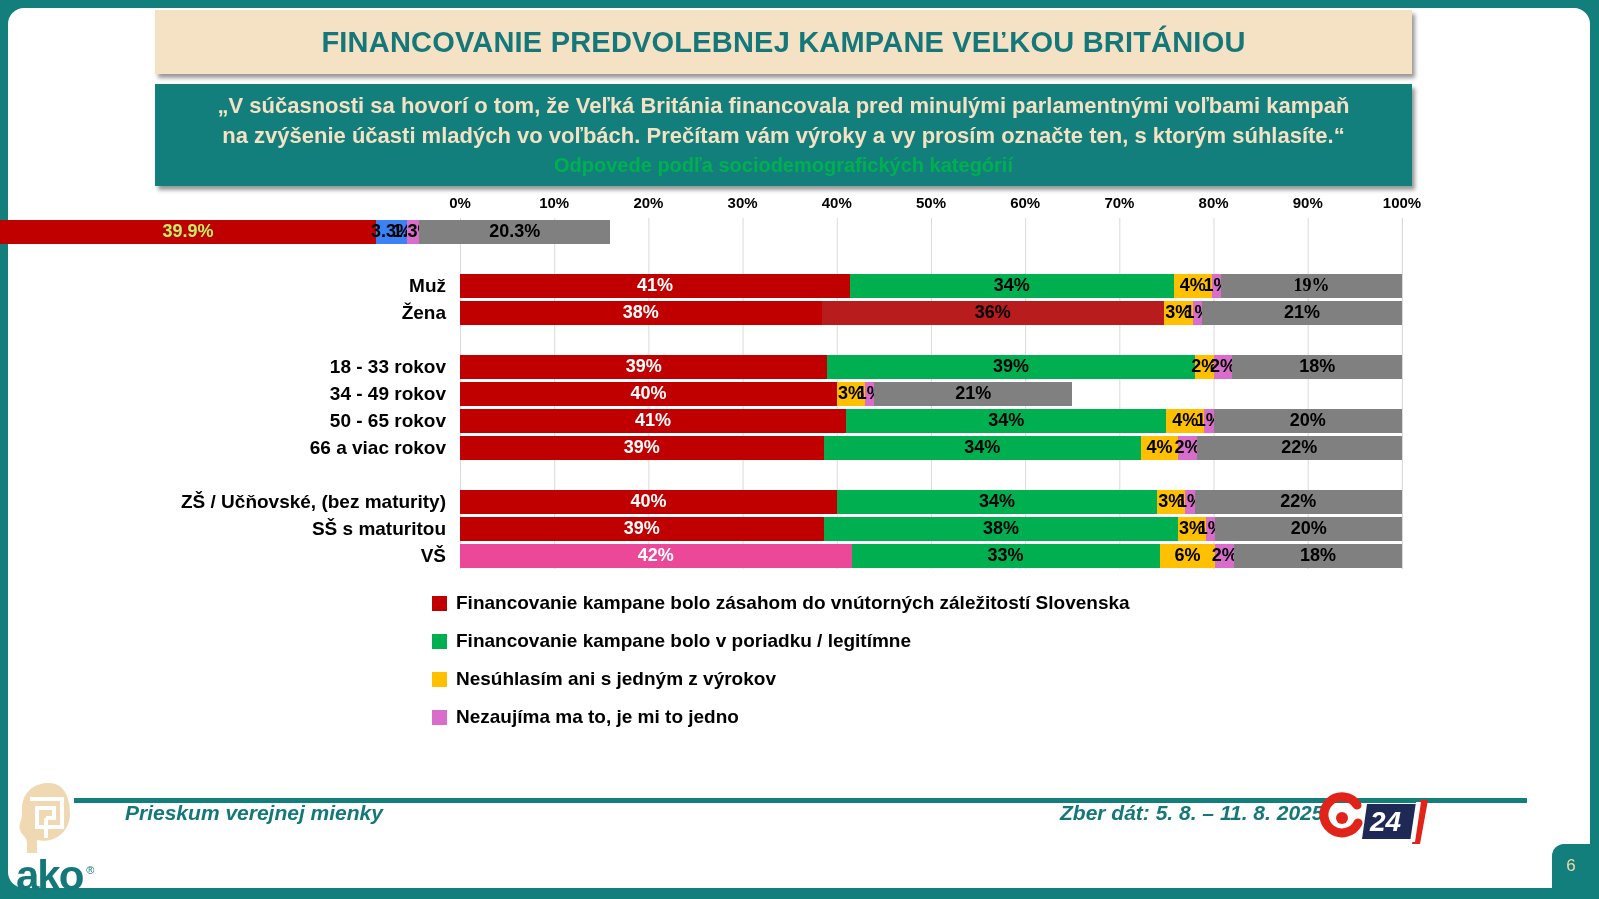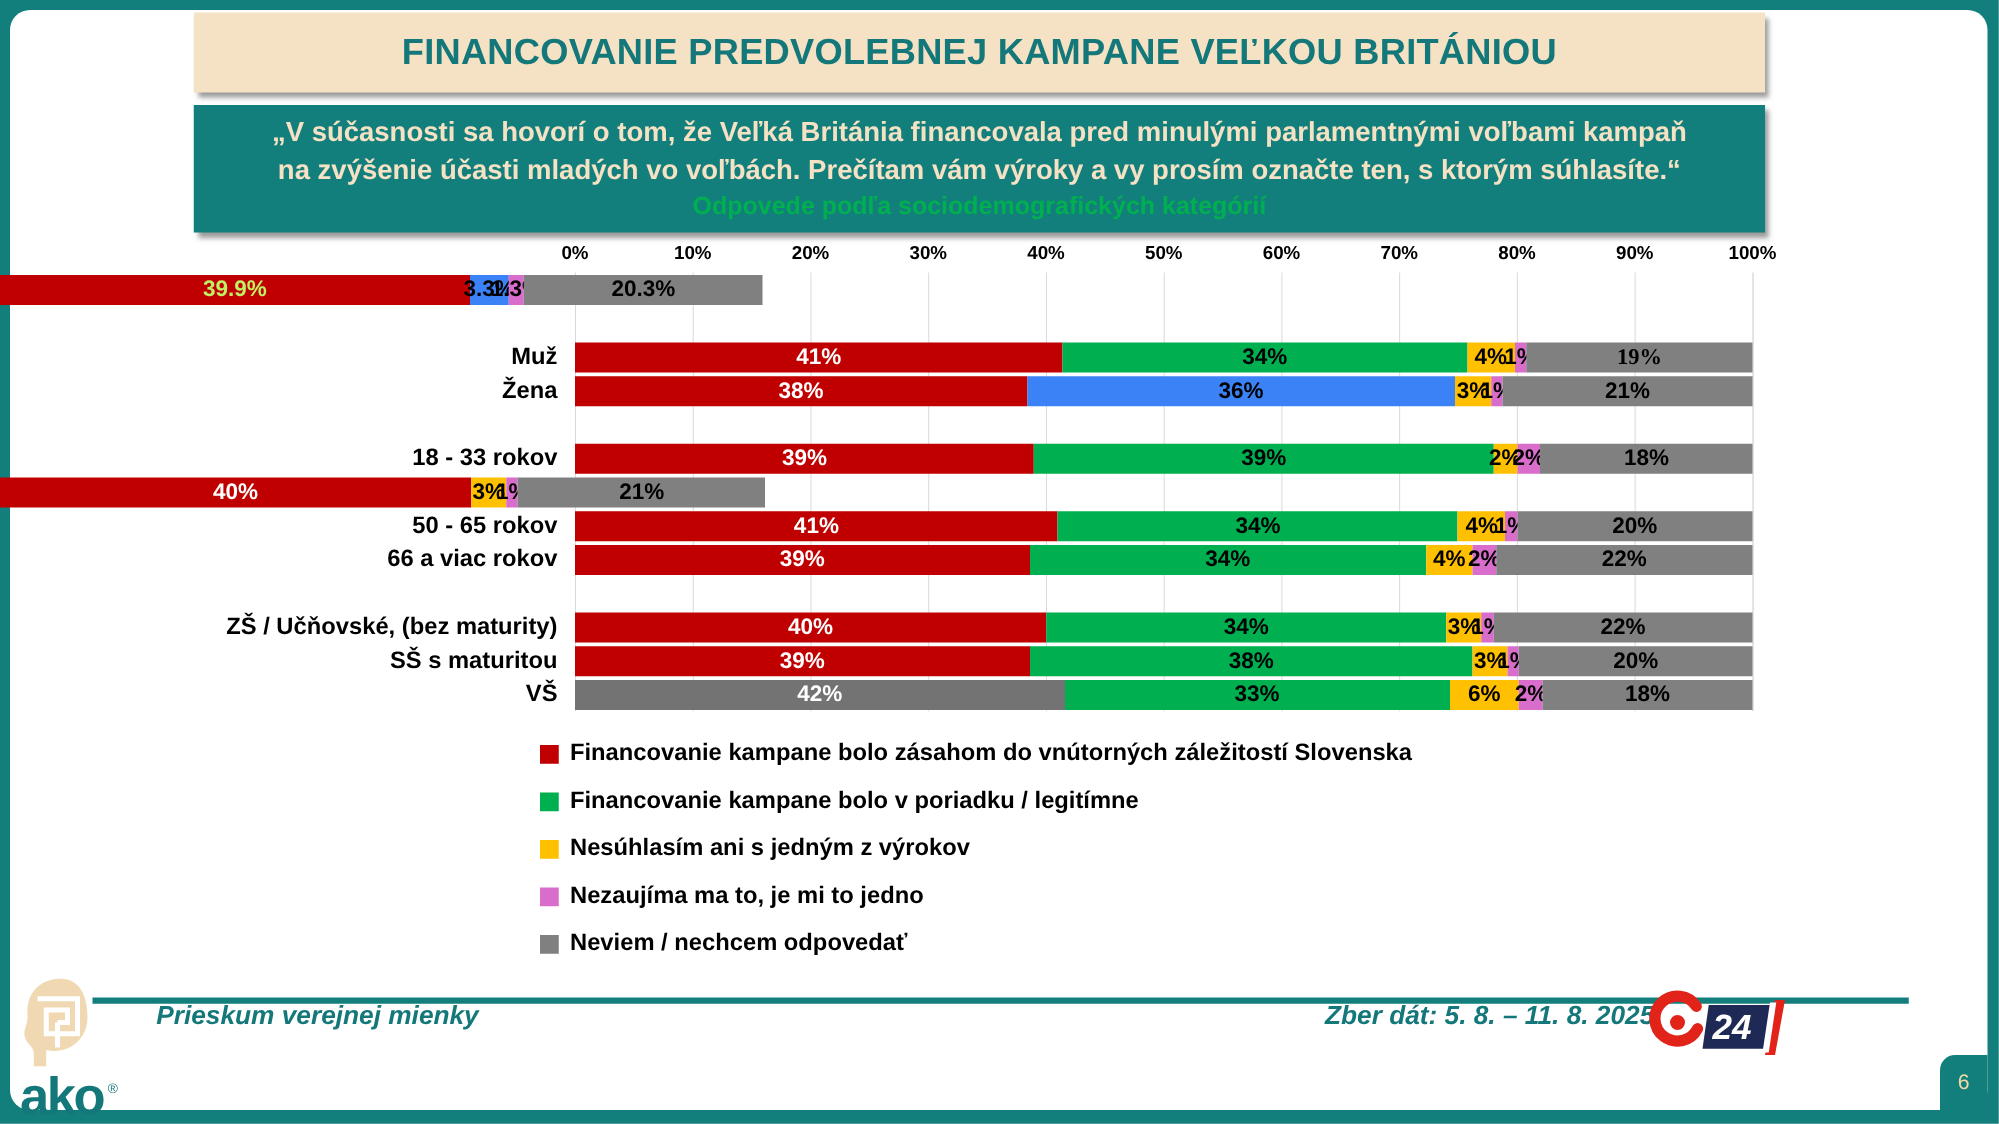--- a/index.html
+++ b/index.html
@@ -137,21 +137,21 @@
           <span style="color: rgb(0, 0, 0);">19%</span>
         </div>
       </div>
     </div>
     <div class="slot">
       <div class="row-label">Žena</div>
       <div class="bar">
         <div class="seg" style="width: 38.3838%; background: rgb(192, 0, 0);">
           <span style="color: rgb(255, 255, 255);">38%</span>
         </div>
-        <div class="seg" style="width: 36.3636%; background: #3b82f6; align-items: center;">
+        <div class="seg" style="width: 36.3636%; background: #b91c1c; align-items: center;">
           <span style="color: rgb(0, 0, 0);">36%</span>
         </div>
         <div class="seg" style="width: 3.0303%; background: rgb(255, 192, 0);">
           <span style="color: rgb(0, 0, 0);">3%</span>
         </div>
         <div class="seg" style="width: 1.0101%; background: rgb(216, 109, 203);">
           <span style="color: rgb(0, 0, 0);">1%</span>
         </div>
         <div class="seg" style="width: 21.2121%; background: rgb(128, 128, 128);">
           <span style="color: rgb(0, 0, 0);">21%</span>
@@ -173,20 +173,21 @@
         </div>
         <div class="seg" style="width: 2%; background: rgb(216, 109, 203);">
           <span style="color: rgb(0, 0, 0);">2%</span>
         </div>
         <div class="seg" style="width: 18%; background: rgb(128, 128, 128);">
           <span style="color: rgb(0, 0, 0);">18%</span>
         </div>
       </div>
     </div>
     <div class="slot">
+      <div class="row-label">34 - 49 rokov</div>
       <div class="bar">
         <div class="seg" style="width: 40%; background: rgb(192, 0, 0);">
           <span style="color: rgb(255, 255, 255);">40%</span>
         </div>
         <div class="seg" style="width: 3%; background: rgb(255, 192, 0);">
           <span style="color: rgb(0, 0, 0);">3%</span>
         </div>
         <div class="seg" style="width: 1%; background: rgb(216, 109, 203);">
           <span style="color: rgb(0, 0, 0);">1%</span>
         </div>
@@ -272,21 +273,21 @@
           <span style="color: rgb(0, 0, 0);">1%</span>
         </div>
         <div class="seg" style="width: 19.802%; background: rgb(128, 128, 128);">
           <span style="color: rgb(0, 0, 0);">20%</span>
         </div>
       </div>
     </div>
     <div class="slot">
       <div class="row-label">VŠ</div>
       <div class="bar">
-        <div class="seg" style="width: 41.5842%; background: #737373;">
+        <div class="seg" style="width: 41.5842%; background: #ec4899;">
           <span style="color: rgb(255, 255, 255);">42%</span>
         </div>
         <div class="seg" style="width: 32.6733%; background: rgb(0, 176, 80);">
           <span style="color: rgb(0, 0, 0);">33%</span>
         </div>
         <div class="seg" style="width: 5.94059%; background: rgb(255, 192, 0);">
           <span style="color: rgb(0, 0, 0);">6%</span>
         </div>
         <div class="seg" style="width: 1.9802%; background: rgb(216, 109, 203);">
           <span style="color: rgb(0, 0, 0);">2%</span>
@@ -307,24 +308,20 @@
       <span class="legend-swatch" style="background: rgb(0, 176, 80);"></span>
       <span class="legend-label">Financovanie kampane bolo v poriadku / legitímne</span>
     </div>
     <div class="legend-item">
       <span class="legend-swatch" style="background: rgb(255, 192, 0);"></span>
       <span class="legend-label">Nesúhlasím ani s jedným z výrokov</span>
     </div>
     <div class="legend-item">
       <span class="legend-swatch" style="background: rgb(216, 109, 203);"></span>
       <span class="legend-label">Nezaujíma ma to, je mi to jedno</span>
-    </div>
-    <div class="legend-item">
-      <span class="legend-swatch" style="background: rgb(128, 128, 128);"></span>
-      <span class="legend-label">Neviem / nechcem odpovedať</span>
     </div>
   </div>
 
 <div class="footer-line"></div>
 
 <div class="brand">
   <svg width="58" height="72" viewBox="0 0 58 72">
     <path d="M31 1 C14 2 5 14 6 30 C6.5 38 2 42 4 48 C6 54 11 55 11 61 L11 71 L21 71 L21 58 C38 62 54 50 54 32 C54 12 46 0 31 1 Z" fill="#F0D9B2"></path>
     <path d="M30 36 h8 v-10 h-17 v19 h25 v-28 h-32" fill="none" stroke="#ffffff" stroke-width="4"></path>
     <path d="M30 36 v20" fill="none" stroke="#ffffff" stroke-width="4"></path>

